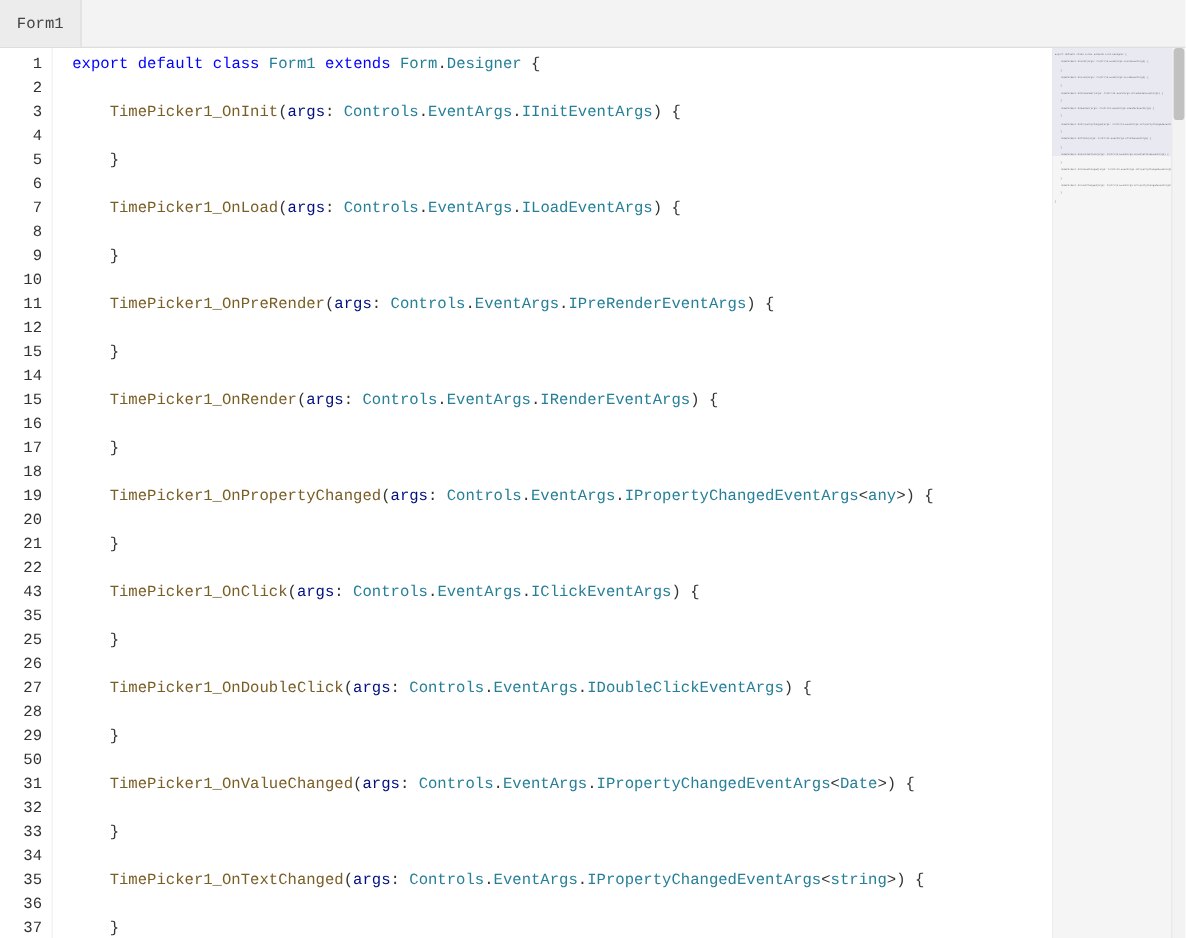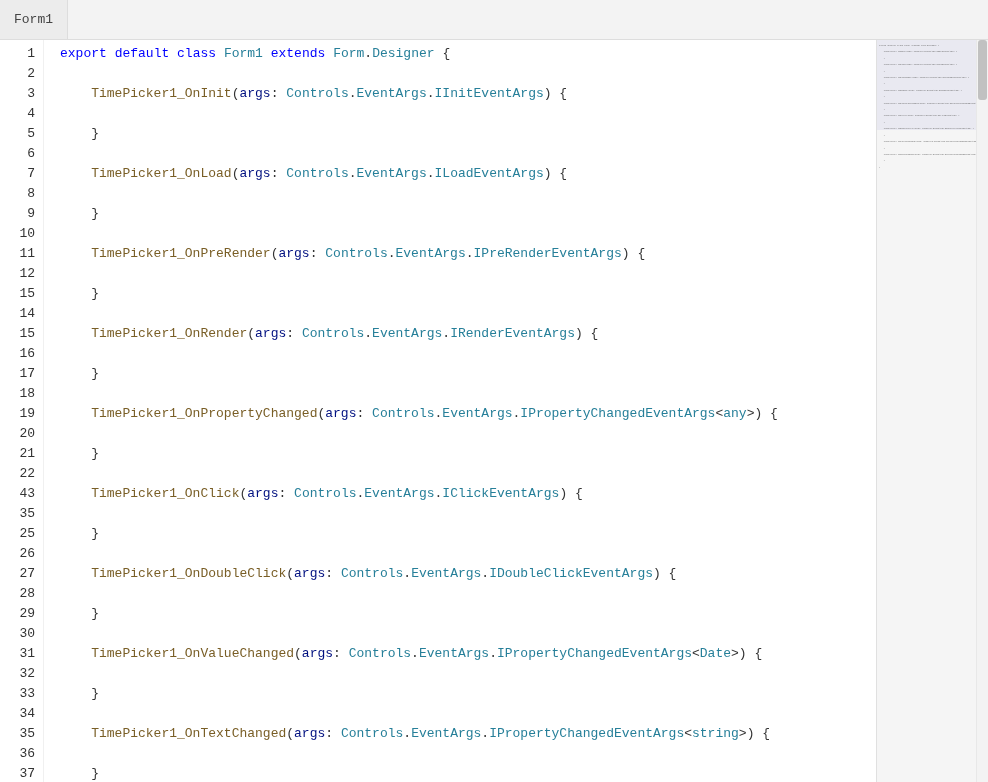--- a/index.html
+++ b/index.html
@@ -174,21 +174,21 @@
         <div class="code-line">20</div>
         <div class="code-line">21</div>
         <div class="code-line">22</div>
         <div class="code-line">43</div>
         <div class="code-line">35</div>
         <div class="code-line">25</div>
         <div class="code-line">26</div>
         <div class="code-line">27</div>
         <div class="code-line">28</div>
         <div class="code-line">29</div>
-        <div class="code-line">30</div>
+        <div class="code-line">50</div>
         <div class="code-line">31</div>
         <div class="code-line">32</div>
         <div class="code-line">33</div>
         <div class="code-line">34</div>
         <div class="code-line">35</div>
         <div class="code-line">36</div>
         <div class="code-line">37</div>
       </div>
     <div class="code-lines" id="code-lines">
         <div class="code-line"><span style="color: rgb(0, 0, 255);">export</span><span style="color: rgb(51, 51, 51);"> </span><span style="color: rgb(0, 0, 255);">default</span><span style="color: rgb(51, 51, 51);"> </span><span style="color: rgb(0, 0, 255);">class</span><span style="color: rgb(51, 51, 51);"> </span><span style="color: rgb(38, 127, 153);">Form1</span><span style="color: rgb(51, 51, 51);"> </span><span style="color: rgb(0, 0, 255);">extends</span><span style="color: rgb(51, 51, 51);"> </span><span style="color: rgb(38, 127, 153);">Form</span><span style="color: rgb(51, 51, 51);">.</span><span style="color: rgb(38, 127, 153);">Designer</span><span style="color: rgb(51, 51, 51);"> {</span></div>

